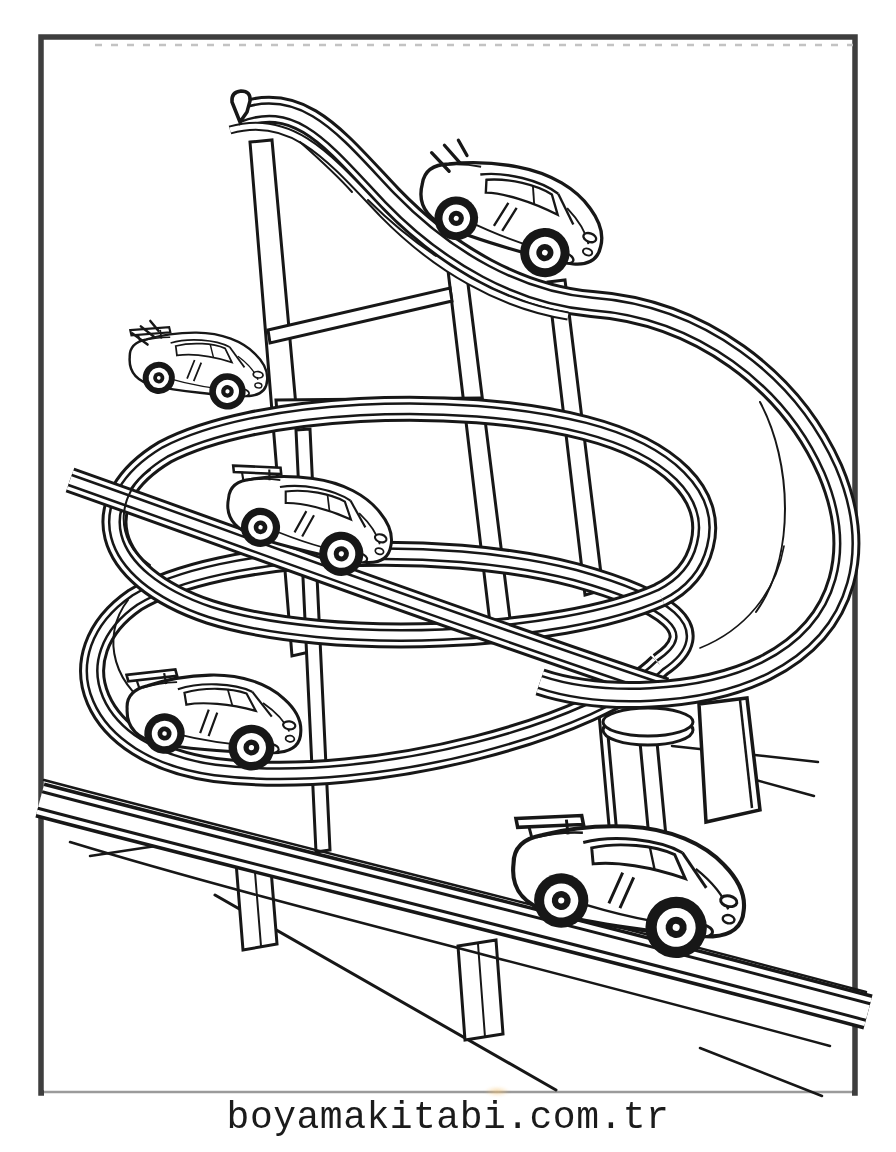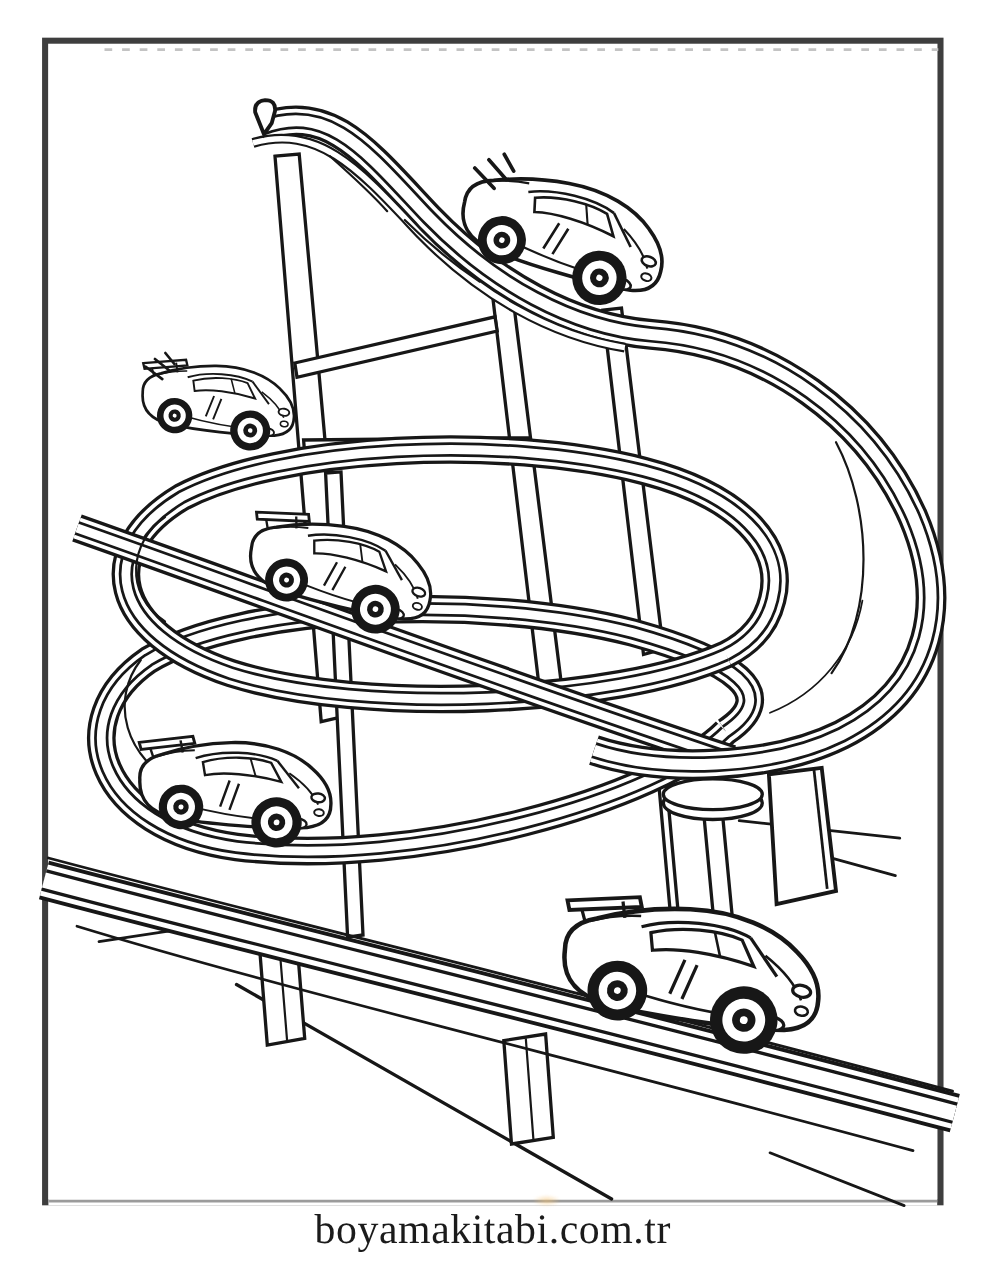--- a/index.html
+++ b/index.html
@@ -1,17 +1,17 @@
 <!DOCTYPE html>
 <html style="--ink: #171717; --paper: #ffffff; --frame: #3e3e3e; --frame-bottom: #9b9b9b; --hatch: #c3c3c3;"><head>
 <meta charset="utf-8">
 <style>
   html,body{margin:0;padding:0;background:#ffffff;}
   .page{position:relative;width:896px;height:1152px;background:var(--paper,#fff);
-        font-family:Liberation Serif, serif;overflow:hidden;}
+        font-family:Liberation Mono, monospace;overflow:hidden;}
   .art{position:absolute;left:0;top:0;width:896px;height:1152px;}
   .ink{stroke:var(--ink,#171717);fill:none;}
   .fw{fill:#fff;stroke:var(--ink,#171717);}
   .wh{stroke:#fff;fill:none;}
   .caption{position:absolute;left:0;top:1096px;width:896px;text-align:center;
            font-size:38px;letter-spacing:.5px;color:#1b1b1b;}
   .smudge{position:absolute;left:484px;top:1086px;width:26px;height:11px;border-radius:50%;
           background:radial-gradient(closest-side,rgba(246,196,116,.55),rgba(246,196,116,0));
           filter:blur(1px);}
 </style>

